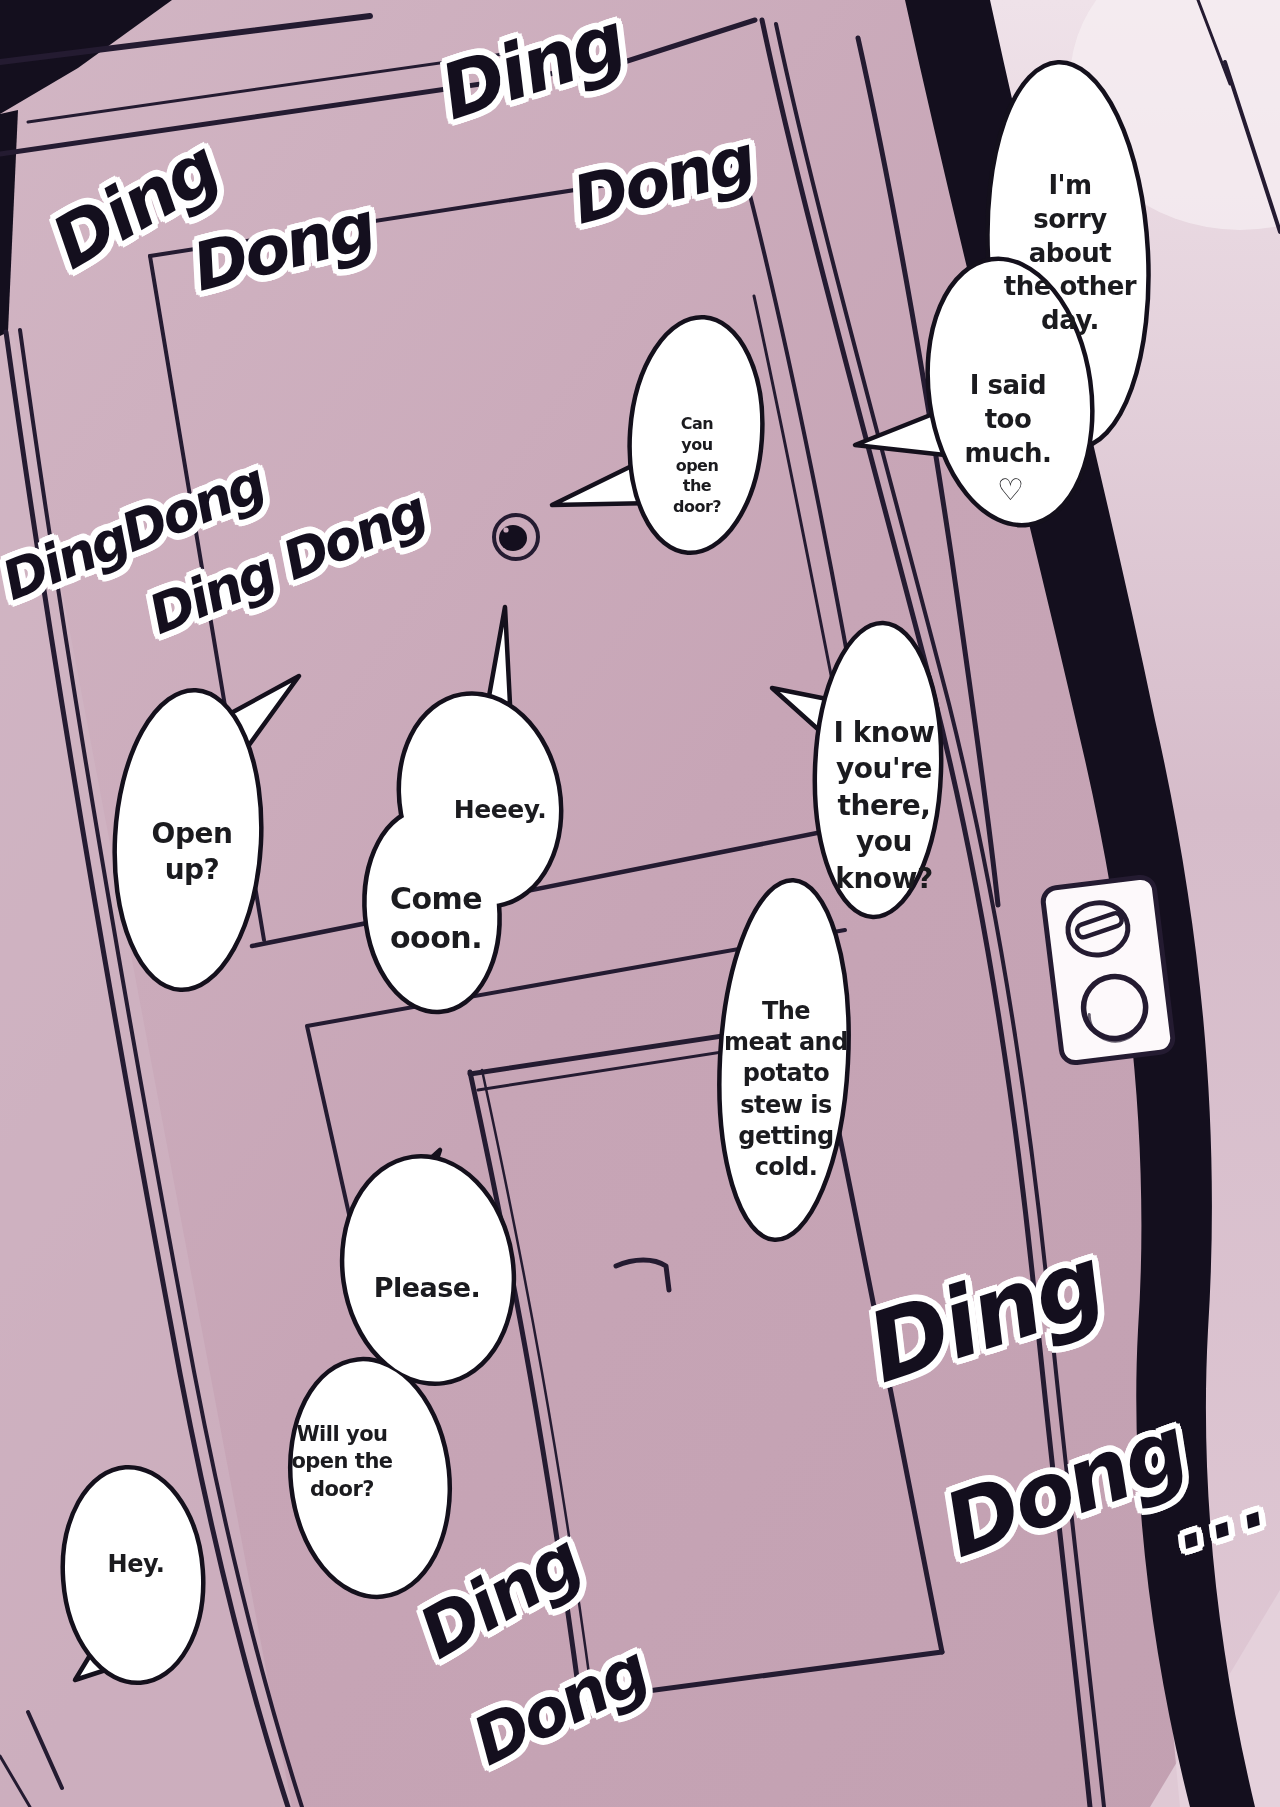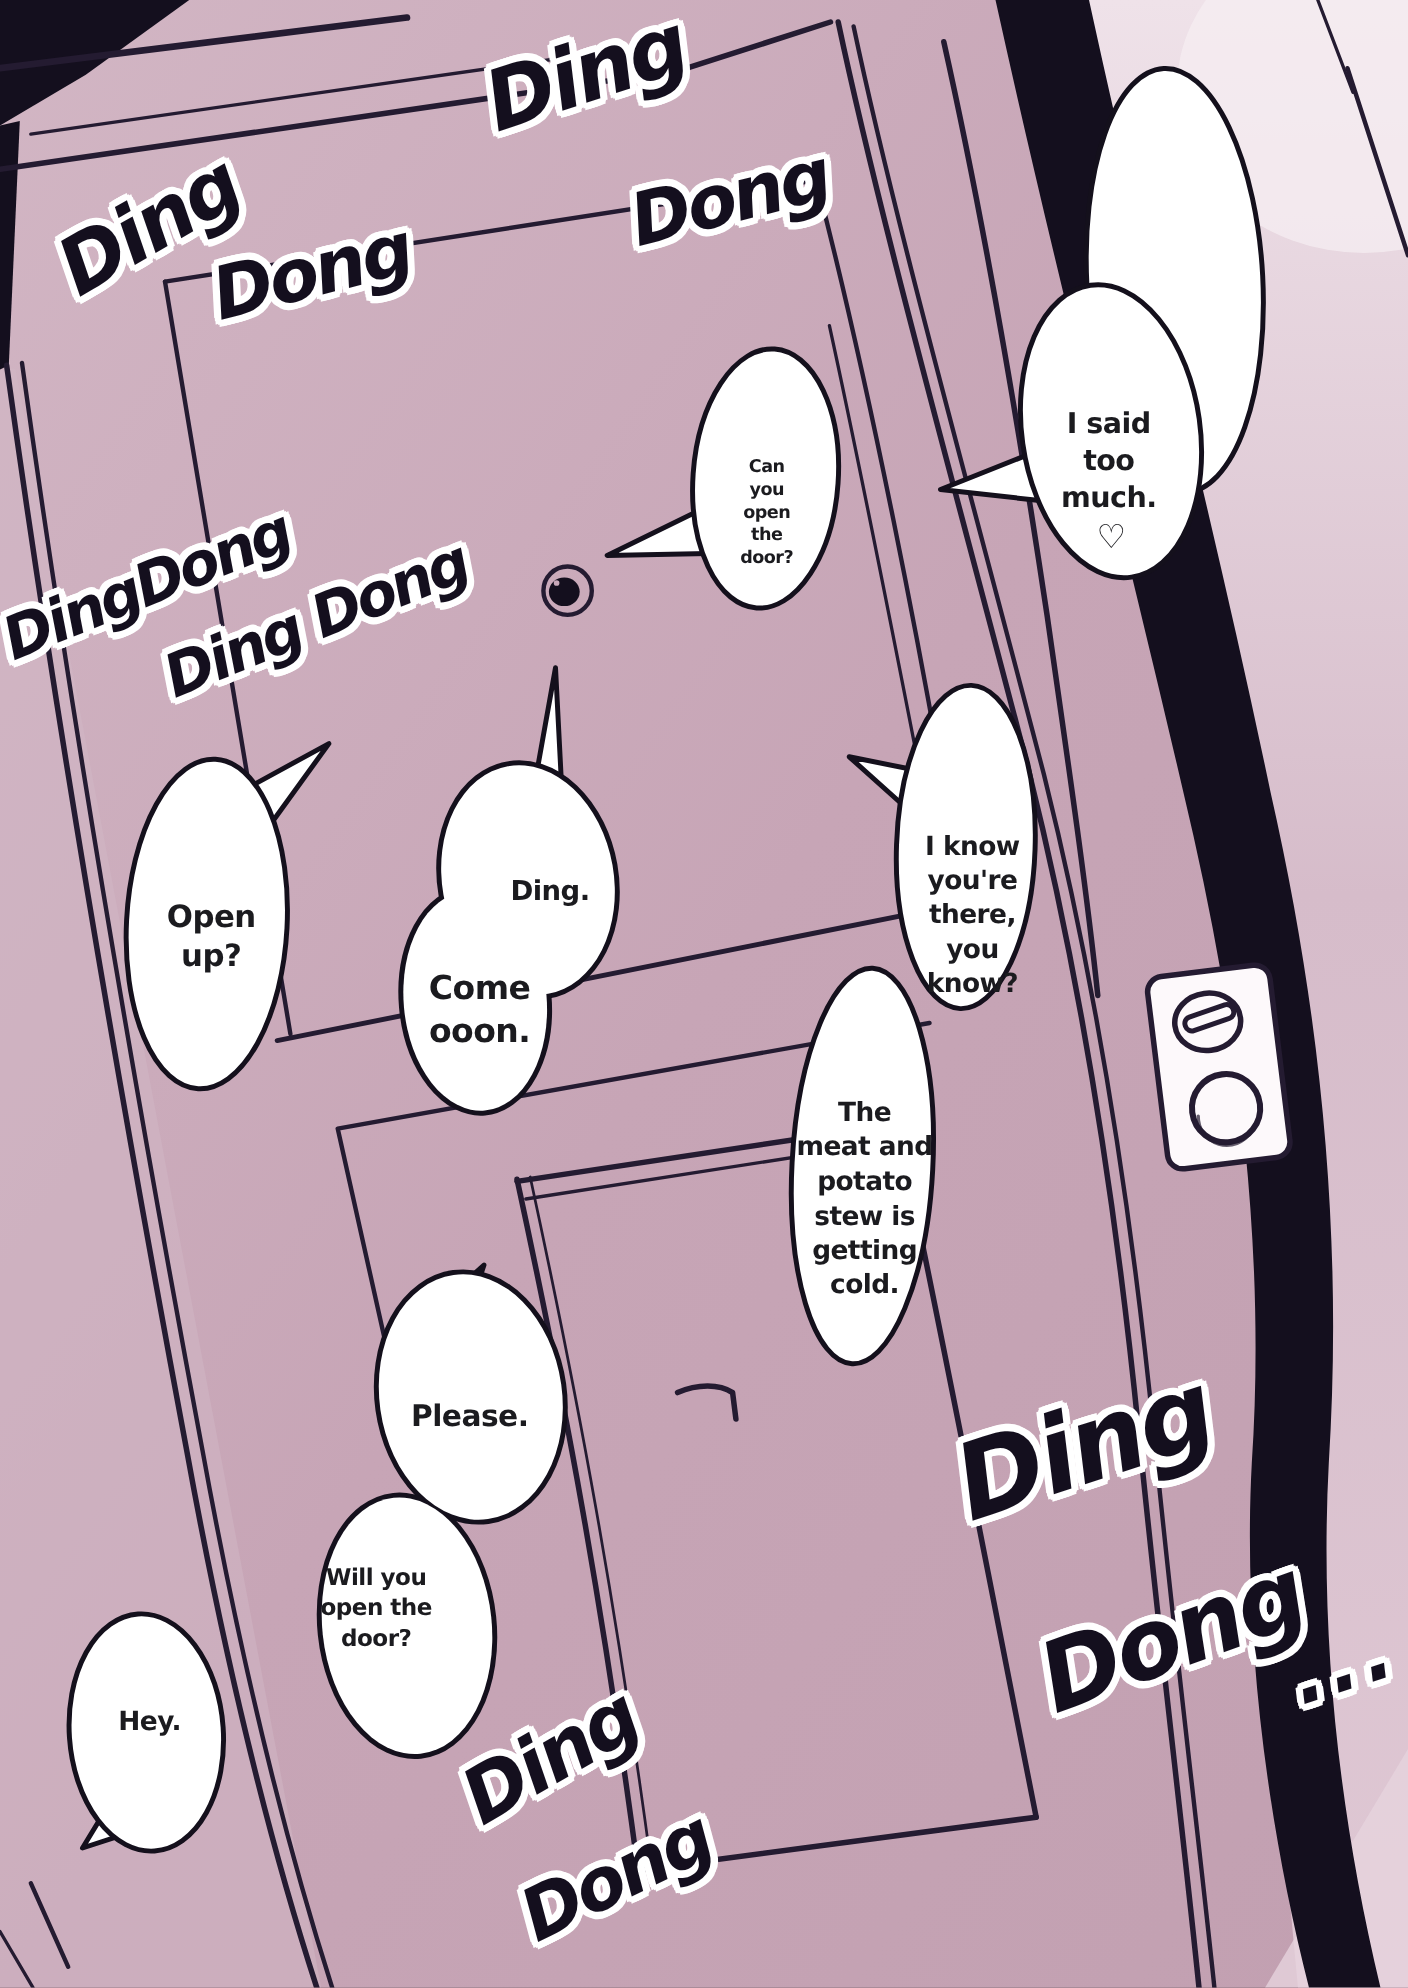--- a/index.html
+++ b/index.html
@@ -154,35 +154,40 @@
   <div class="sfx" style="left:532px;top:66px;font-size:76px;--r:-18deg">Ding</div>
   <div class="sfx" style="left:663px;top:180px;font-size:66px;--r:-14deg">Dong</div>
   <div class="sfx" style="left:133px;top:532px;font-size:54px;--r:-22deg">DingDong</div>
   <div class="sfx" style="left:287px;top:563px;font-size:54px;--r:-22deg">Ding Dong</div>
   <div class="sfx" style="left:500px;top:1597px;font-size:70px;--r:-30deg">Ding</div>
   <div class="sfx" style="left:560px;top:1706px;font-size:66px;--r:-26deg">Dong</div>
   <div class="sfx" style="left:985px;top:1315px;font-size:96px;--r:-18deg">Ding</div>
   <div class="sfx" style="left:1065px;top:1487px;font-size:88px;--r:-20deg">Dong</div>
   <div class="sfx" style="left:1222px;top:1512px;font-size:70px;letter-spacing:6px;--r:-18deg">...</div>
 
+  <div class="btext" style="left:1070px;top:253px;font-size:26px">I'm
+sorry
+about
+the other
+day.</div>
   <div class="btext" style="left:1008px;top:420px;font-size:26px">I said
 too
 much.</div>
   <div class="btext" style="left:1010px;top:489px;font-size:30px;font-weight:normal">♡</div>
   <div class="btext" style="left:697px;top:466px;font-size:16px">Can
 you
 open
 the
 door?</div>
   <div class="btext" style="left:192px;top:852px;font-size:28px">Open
 up?</div>
-  <div class="btext" style="left:500px;top:810px;font-size:25px">Ding.</div>
+  <div class="btext" style="left:500px;top:810px;font-size:25px">Heeey.</div>
   <div class="btext" style="left:436px;top:918px;font-size:30px">Come
 ooon.</div>
-  <div class="btext" style="left:884px;top:832px;font-size:24px">I know
+  <div class="btext" style="left:884px;top:806px;font-size:28px">I know
 you're
 there,
 you
 know?</div>
   <div class="btext" style="left:786px;top:1090px;font-size:24px">The
 meat and
 potato
 stew is
 getting
 cold.</div>

